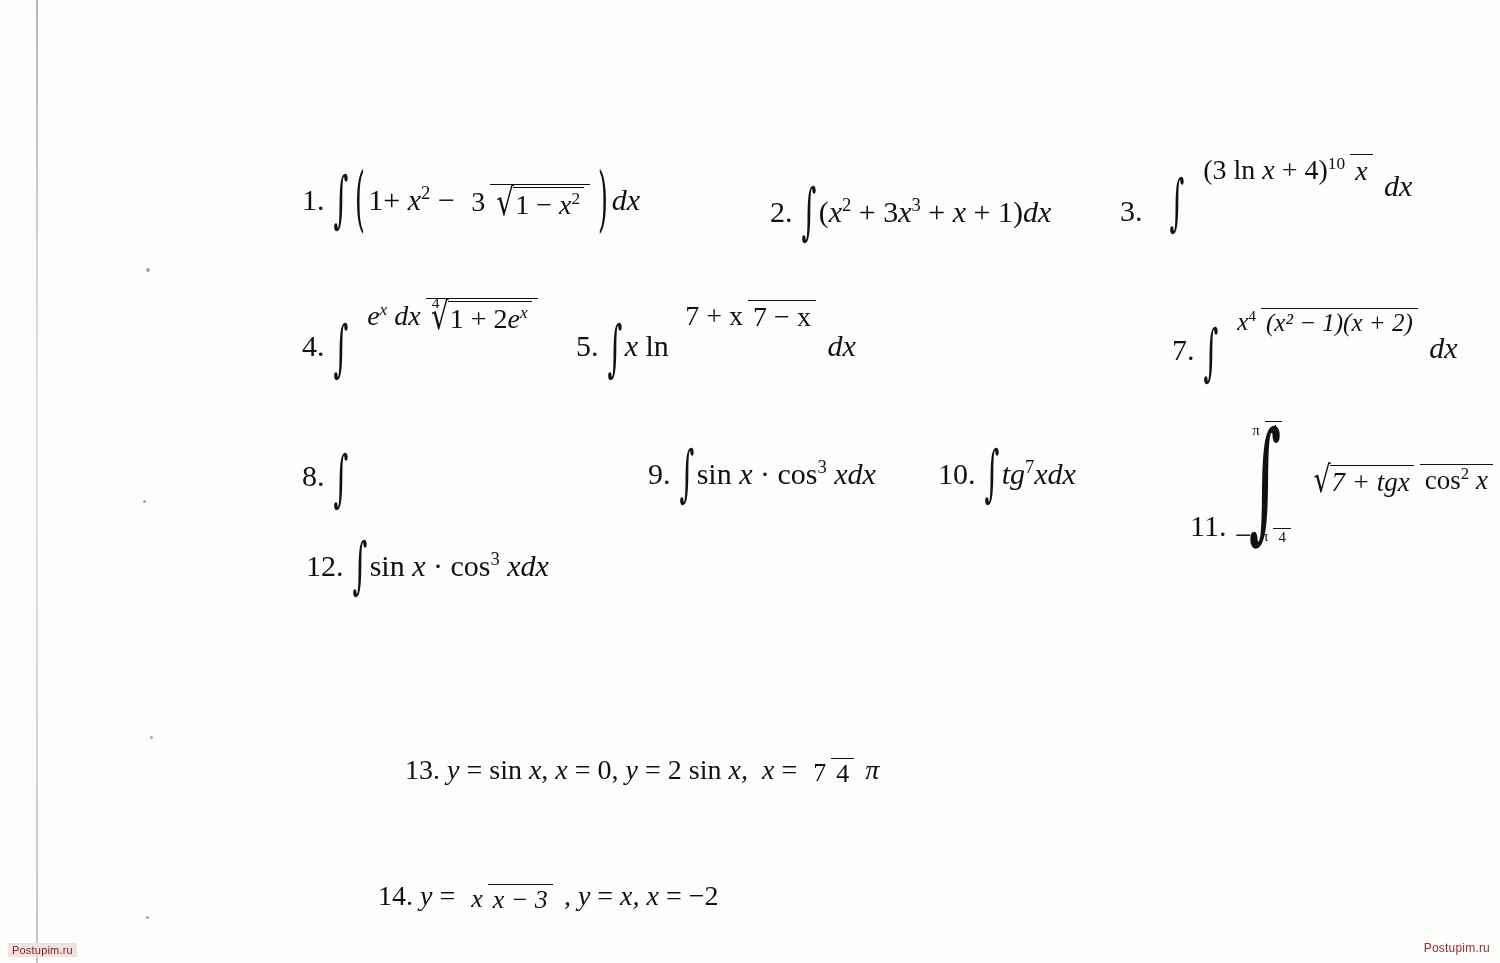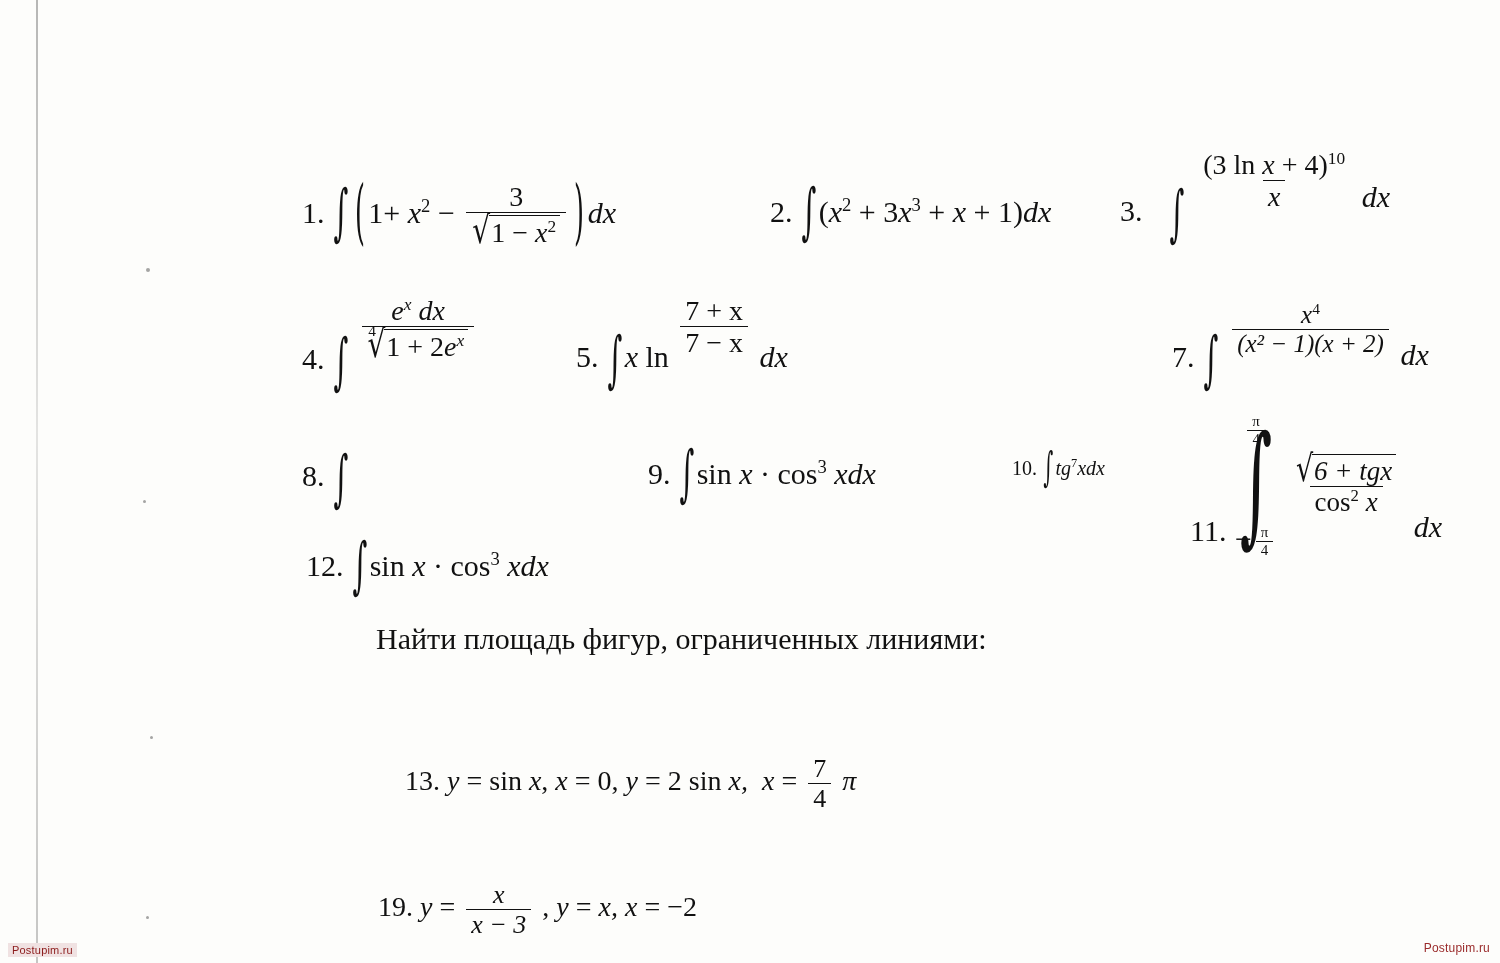--- a/index.html
+++ b/index.html
@@ -49,21 +49,20 @@
     font-family: "DejaVu Serif", serif;
     transform: scaleY(2.05) scaleX(0.95);
     transform-origin: center;
     margin: 0 2px 0 1px;
     position: relative;
     top: -1px;
   }
 
   .frac {
     display: inline-flex;
-    flex-direction: column;
     align-items: center;
     justify-content: space-between;
     vertical-align: middle;
     margin: 0 4px;
     position: relative;
     top: -1px;
   }
   .frac > .fnum { padding: 0 5px; line-height: 1.12; }
   .frac > .fden { padding: 0 5px; line-height: 1.12; border-top: 1.6px solid #111; }
 
@@ -232,72 +231,71 @@
   <div class="row math" style="left:302px; top:428px; font-size:30px;">
     <span class="itemno" style="position:relative; top:30px;">8.</span>
     <span class="intg" style="position:relative; top:32px;">∫</span>
   </div>
 
   <div class="row math" style="left:648px; top:456px; font-size:30px;">
     <span class="itemno">9.</span>
     <span class="intg">∫</span><span>sin</span> <span class="it">x</span> <span>·</span> <span>cos</span><span class="sup">3</span> <span class="it">xdx</span>
   </div>
 
-  <div class="row math" style="left:1012px; top:456px; font-size:20px;">
+  <div class="row math" style="left:938px; top:456px; font-size:30px;">
     <span class="itemno">10.</span>
     <span class="intg">∫</span><span class="it">tg</span><span class="sup">7</span><span class="it">xdx</span>
   </div>
 
   <div class="row math" style="left:1190px; top:412px; font-size:30px;">
     <span class="itemno" style="position:relative; top:48px;">11.</span>
     <span class="limits" style="font-size:30px;">
       <span class="lim-top"><span class="frac" style="font-size:15px;">
             <span class="fnum">π</span>
             <span class="fden">4</span>
           </span></span>
       <span class="lim-int">∫</span>
       <span class="lim-bot"><span>−</span><span class="frac" style="font-size:15px;">
             <span class="fnum">π</span>
             <span class="fden">4</span>
           </span></span>
     </span>
     <span class="frac" style="font-size:27px;">
       <span class="fnum"><span class="sqrt">
             <span class="radsign">√</span>
-            <span class="radicand it">6 + tgx</span>
+            <span class="radicand it">7 + tgx</span>
           </span></span>
       <span class="fden"><span>cos</span><span class="sup">2</span> <span class="it">x</span></span>
     </span>
     <span class="it" style="position:relative; top:44px;">dx</span>
   </div>
 
   <div class="row math" style="left:306px; top:548px; font-size:30px;">
     <span class="itemno">12.</span>
     <span class="intg">∫</span><span>sin</span> <span class="it">x</span> <span>·</span> <span>cos</span><span class="sup">3</span> <span class="it">xdx</span>
   </div>
 
-  <div class="sect-head" style="left:376px; top:622px;">Найти площадь фигур, ограниченных линиями:</div>
 
   <div class="row math" style="left:378px; top:736px; font-size:28px;margin-left:27px;">
     <span class="itemno" style="position:relative; top:18px;">13.</span>
     <span style="position:relative; top:18px;">
       <span class="it">y</span> <span>=</span> <span>sin</span> <span class="it">x</span><span>,</span>
       <span class="it">x</span> <span>=</span> <span>0,</span>
       <span class="it">y</span> <span>=</span> <span>2</span> <span>sin</span> <span class="it">x,</span>
       &nbsp;<span class="it">x</span> <span>=</span>
     </span>
     <span class="frac" style="font-size:26px; position:relative; top:18px;">
       <span class="fnum">7</span>
       <span class="fden">4</span>
     </span>
     <span class="it" style="position:relative; top:18px;">π</span>
   </div>
 
   <div class="row math" style="left:378px; top:862px; font-size:28px;">
-    <span class="itemno" style="position:relative; top:18px;">19.</span>
+    <span class="itemno" style="position:relative; top:18px;">14.</span>
     <span class="it" style="position:relative; top:18px;">y</span>
     <span style="position:relative; top:18px;">=</span>
     <span class="frac" style="font-size:26px; position:relative; top:18px;">
       <span class="fnum it">x</span>
       <span class="fden it">x − 3</span>
     </span>
     <span style="position:relative; top:18px;">
       <span>,</span>
       <span class="it">y</span> <span>=</span> <span class="it">x,</span>
       <span class="it">x</span> <span>=</span> <span>−2</span>

